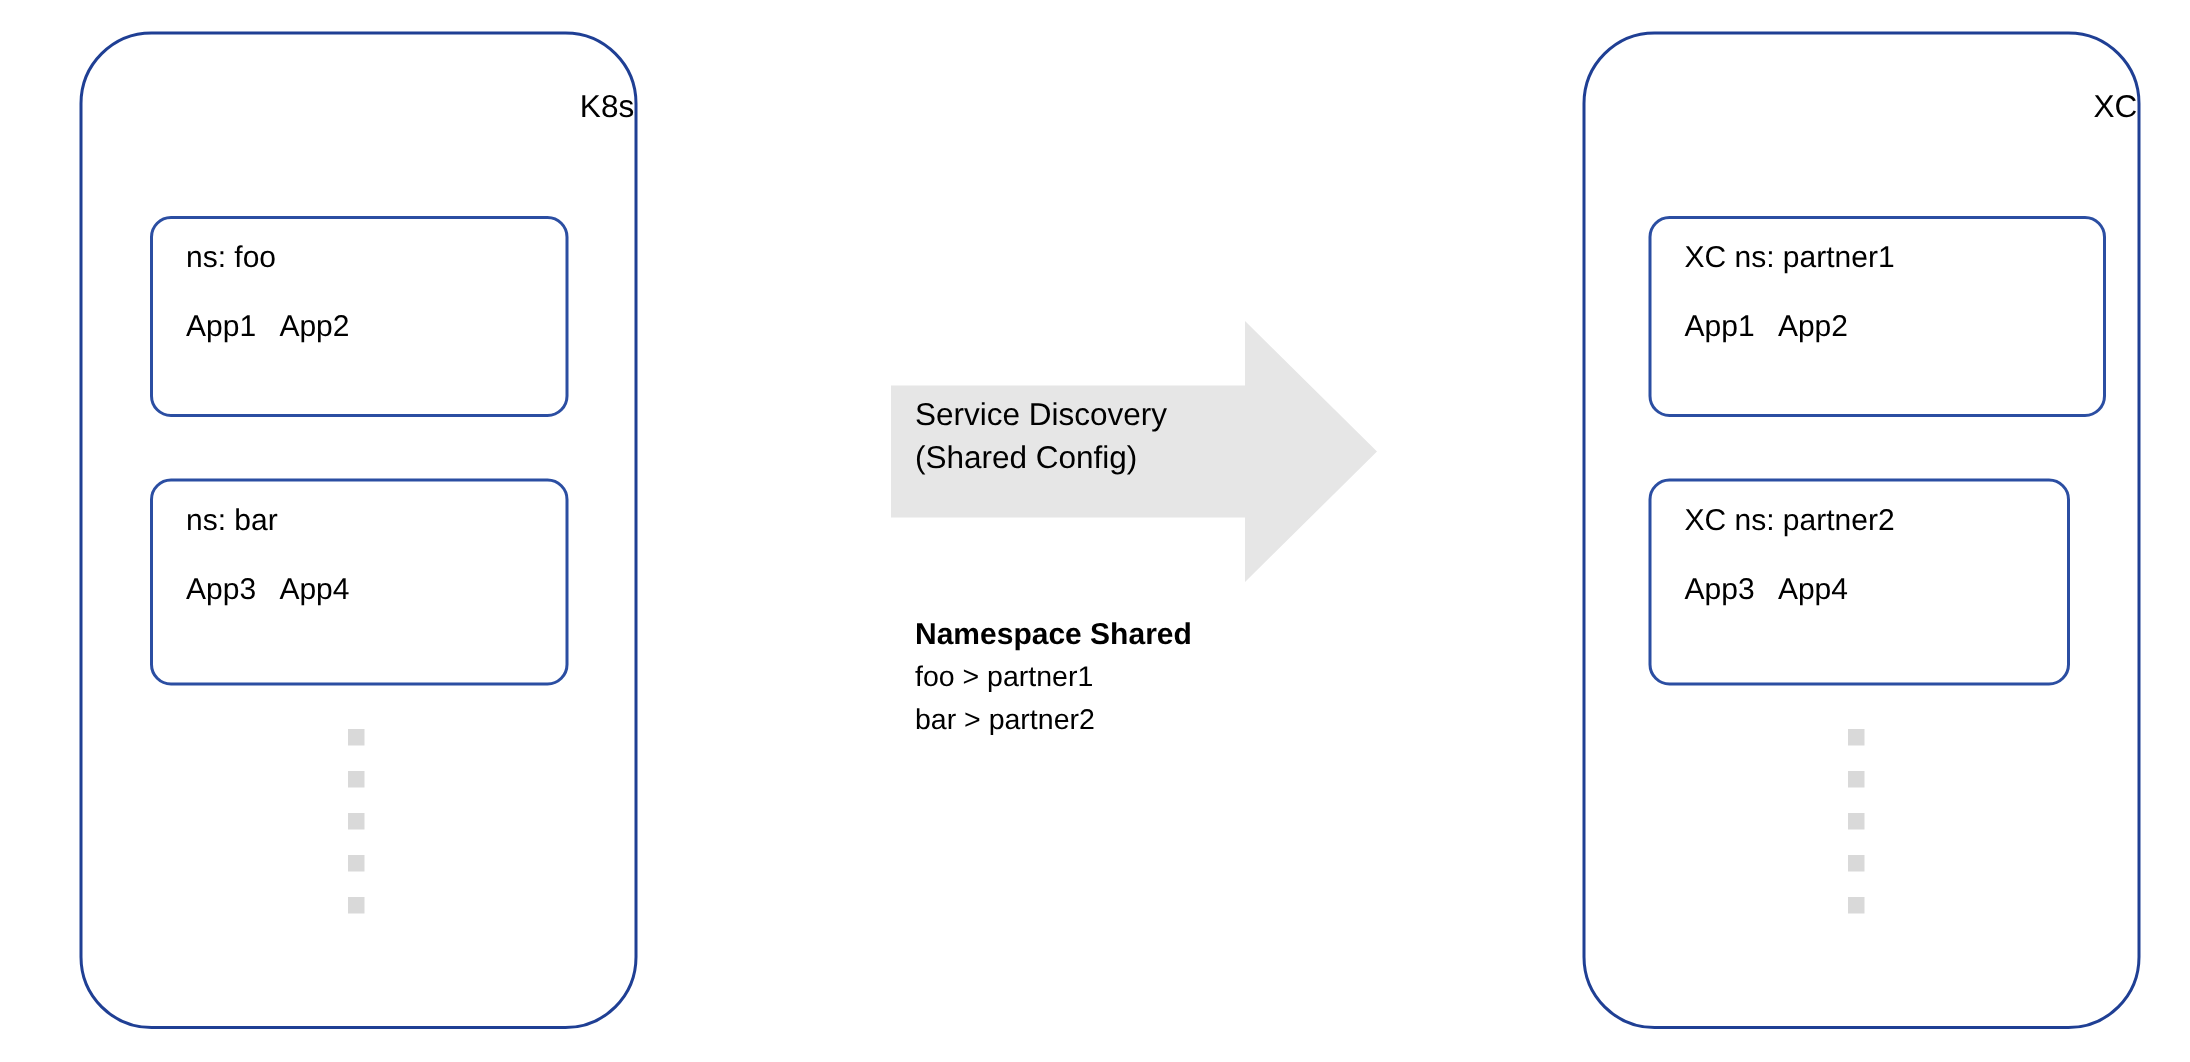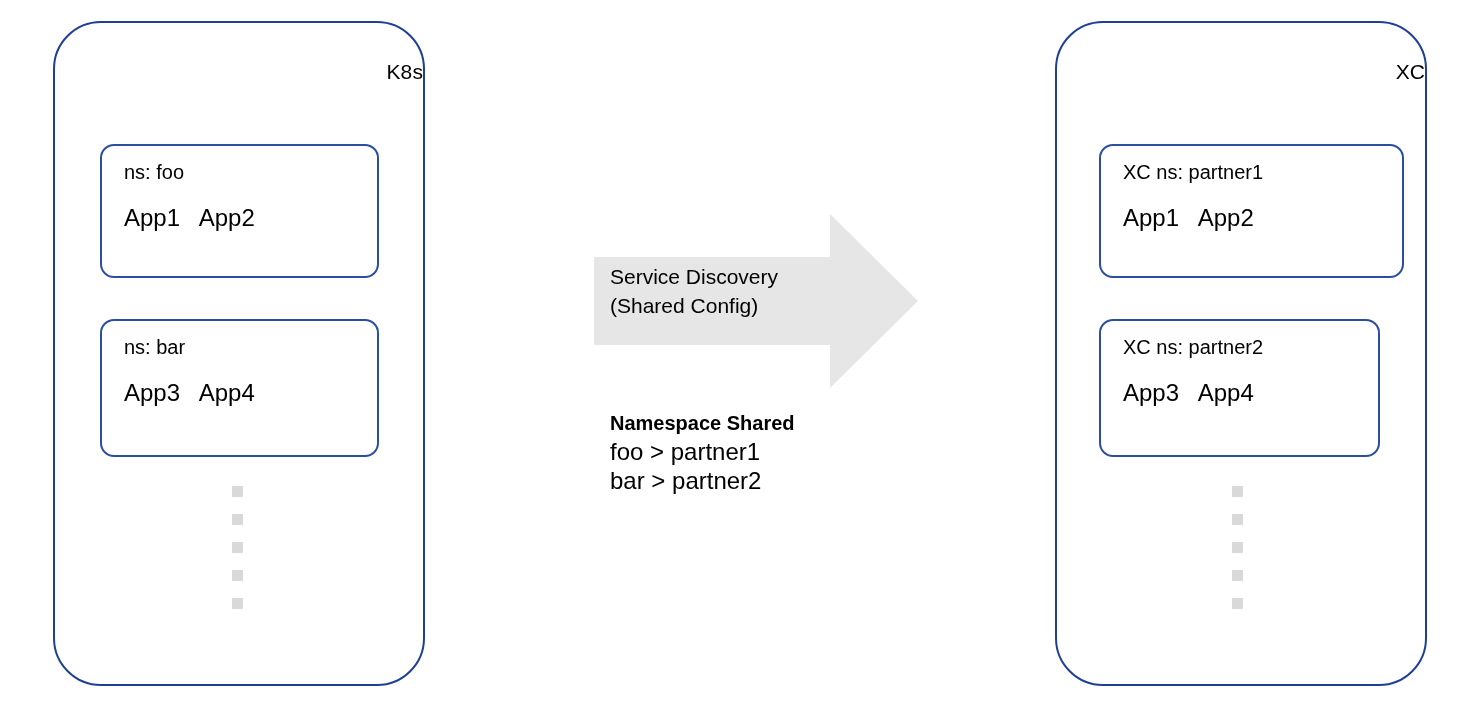--- a/index.html
+++ b/index.html
@@ -62,21 +62,21 @@
     top: 14px;
     font-size: 20px;
     line-height: 24px;
     white-space: nowrap;
     color: #000;
   }
   .ns-apps {
     position: absolute;
     left: 22px;
     top: 54px;
-    font-size: 24px;
+    font-size: 20px;
     line-height: 36px;
     white-space: pre;
     color: #000;
   }
 
   
   .dots {
     position: absolute;
     display: flex;
     flex-direction: column;
@@ -122,21 +122,21 @@
     top: 409px;
     width: 300px;
   }
   #mapping-title {
     font-size: 20px;
     line-height: 28px;
     font-weight: bold;
     color: #000;
   }
   .mapping-row {
-    font-size: 24px;
+    font-size: 19px;
     line-height: 29px;
     color: #000;
     white-space: nowrap;
   }
 </style>
 </head>
 <body>
 
 <div id="canvas">
 

